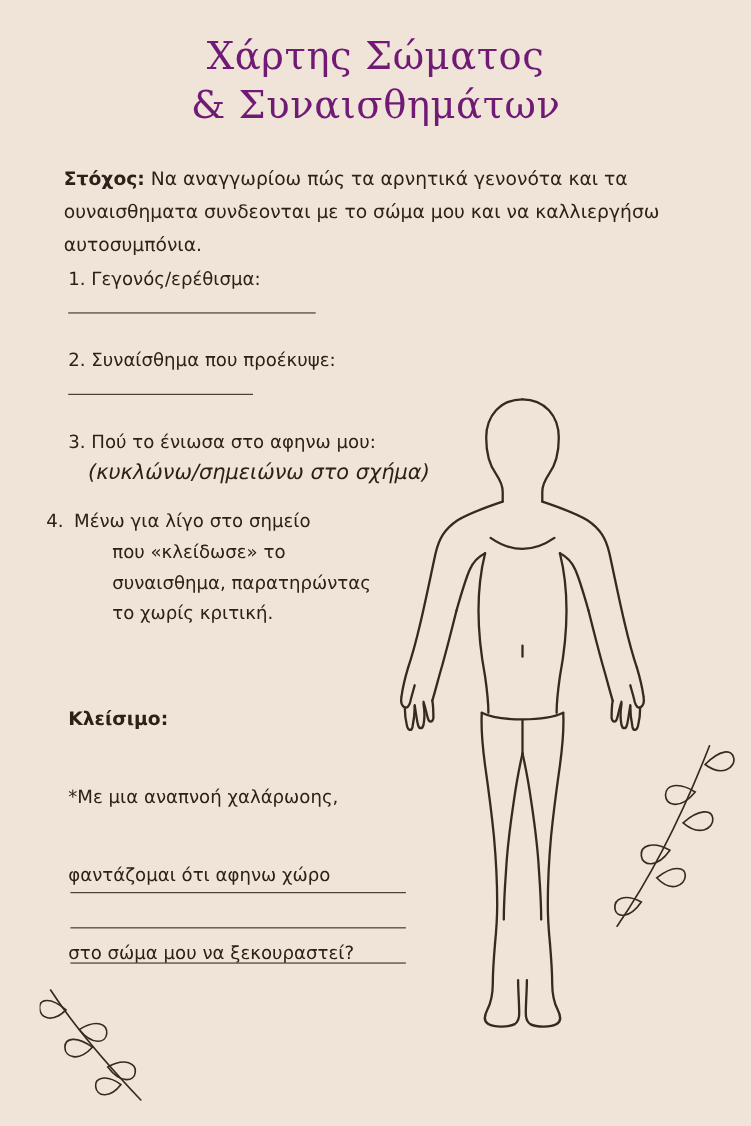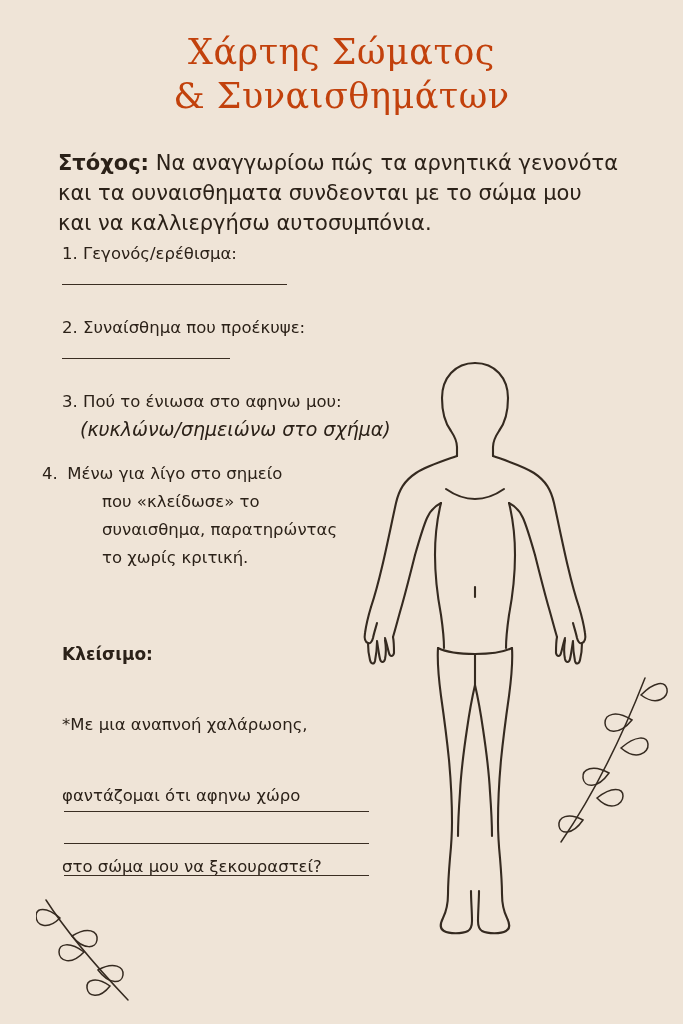--- a/index.html
+++ b/index.html
@@ -22,36 +22,36 @@
   }
 
   
   .title-block {
     position: absolute;
     top: 30px;
     left: 0;
     width: 683px;
     text-align: center;
     font-family: "DejaVu Serif", serif;
-    color: #c2410c;
+    color: #701a75;
   }
   .title-line {
     font-size: 35px;
     line-height: 44px;
     letter-spacing: 0.5px;
     font-weight: 400;
   }
 
   
   .goal {
     position: absolute;
     top: 148px;
     left: 58px;
     width: 560px;
-    font-size: 21px;
+    font-size: 17px;
     line-height: 30px;
   }
   .goal .lbl {
     font-weight: bold;
   }
 
   
   .items {
     position: absolute;
     top: 240px;

